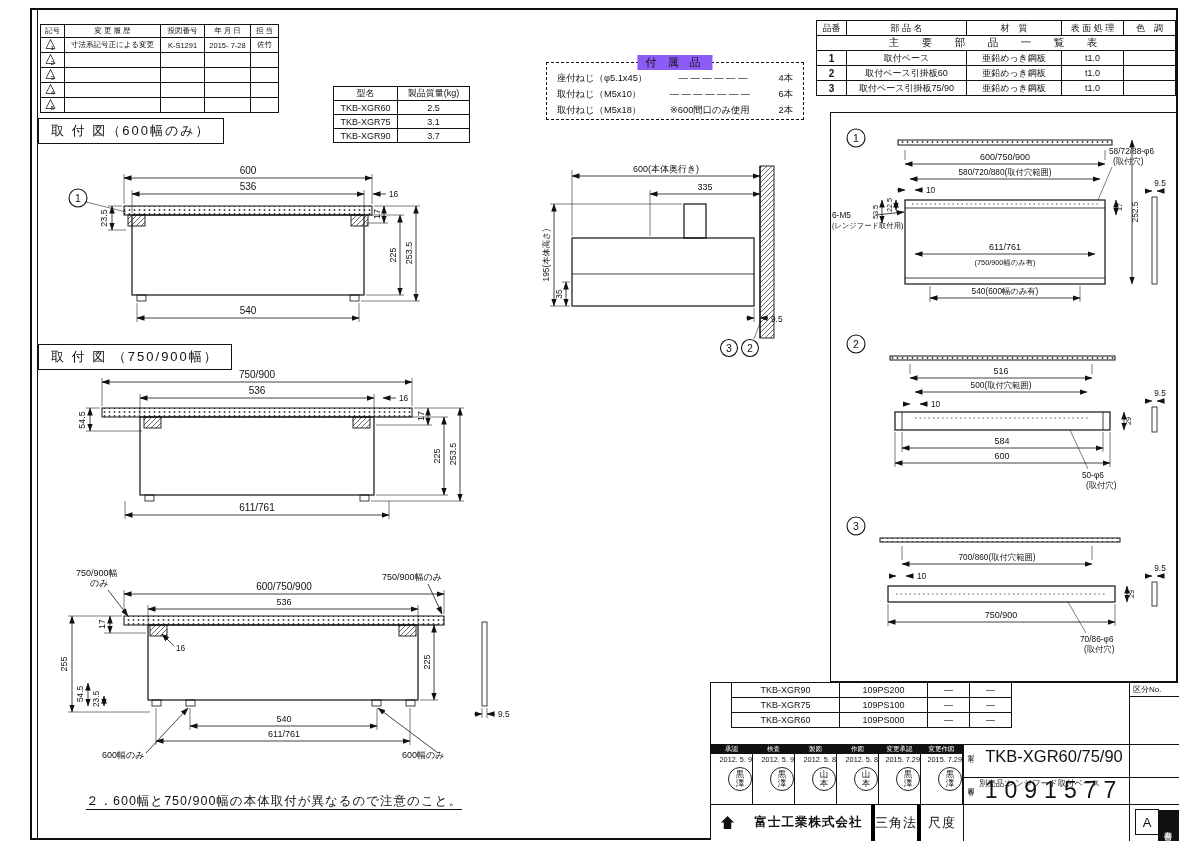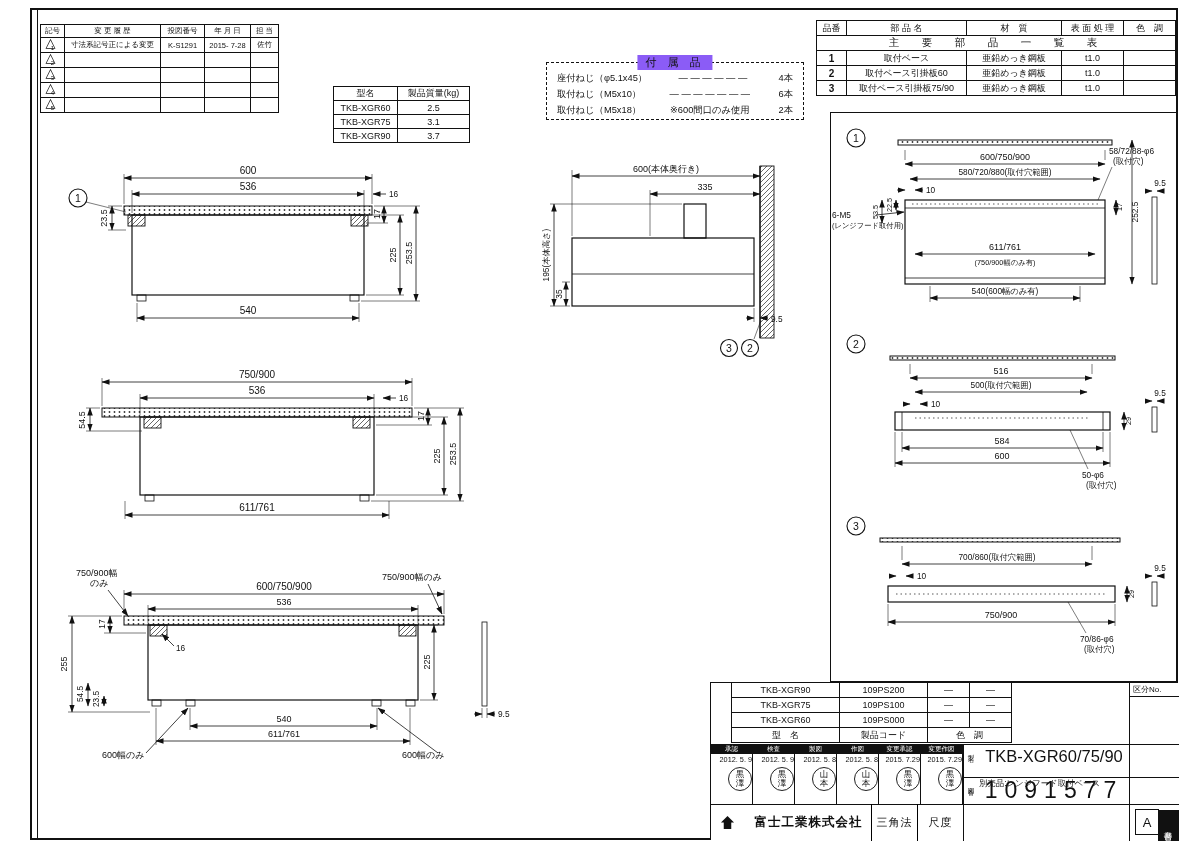--- a/index.html
+++ b/index.html
@@ -43,21 +43,21 @@
 .kubun{position:absolute;left:418px;top:0;width:50px;height:14px;border-left:1.2px solid #111;border-bottom:1.2px solid #111;font-size:8px;padding:1px 3px;text-align:left}
 .kubun2{position:absolute;left:418px;top:14px;width:50px;height:47px;border-left:1.2px solid #111}
 .approvals{position:absolute;left:0;top:61px;width:252px;height:60px;display:flex}
 .appcol{flex:1;border-right:1px solid #111;display:flex;flex-direction:column;align-items:flex-end;overflow:hidden}
 .approle{width:100%;background:#111;color:#fff;font-size:6.5px;line-height:10px;height:10px;text-align:center;white-space:nowrap}
 .appdate{font-size:7.3px;line-height:11px;white-space:nowrap}
 .seal{width:24px;height:24px;border:1.3px solid #222;border-radius:50%;display:flex;flex-direction:column;align-items:center;justify-content:center;margin-top:2px}
 .seal span{font-size:8.5px;line-height:9px}
 .crow{position:absolute;left:0;top:121px;width:252px;height:37px;display:flex;align-items:stretch}
 .company{flex:1;display:flex;align-items:center;justify-content:center;gap:20px;font-size:12.5px;font-weight:700;letter-spacing:1px;white-space:nowrap}
-.proj,.scl{width:46px;border-left:1px solid #000000;display:flex;align-items:center;justify-content:center;font-size:11px;letter-spacing:1px}
+.proj,.scl{width:46px;border-left:4px solid #000000;display:flex;align-items:center;justify-content:center;font-size:13px;letter-spacing:1px}
 .vlab{position:absolute;writing-mode:vertical-rl;font-size:6.5px;letter-spacing:2px}
 .model{position:absolute;left:268px;top:62px;width:150px;height:22px;font-size:16.5px;display:flex;align-items:center;justify-content:center;white-space:nowrap}
 .subtitle{position:absolute;left:268px;top:95px;width:150px;font-size:8.4px;white-space:nowrap}
 .figno{position:absolute;left:268px;top:95px;width:150px;height:25px;font-size:23px;letter-spacing:7px;display:flex;align-items:center;justify-content:center}
 .sheettitle{position:absolute;left:252px;top:121px;width:166px;height:37px;display:flex;align-items:center;justify-content:center;font-size:16px;letter-spacing:7px;white-space:nowrap}
 .psize{position:absolute;left:424px;top:126px;width:24px;height:26px;border:1px solid #111;display:flex;align-items:center;justify-content:center;font-size:13px}
 .corner{position:absolute;left:447px;top:127px;width:21px;height:31px;background:#111;color:#fff;writing-mode:vertical-rl;display:flex;align-items:center;justify-content:center;font-size:8.5px;letter-spacing:1px}
 .logo{display:inline-flex}
 </style>
 </head>
@@ -216,20 +216,22 @@
 <tr>
           <td class="pn">3</td>
           <td>取付ベース引掛板75/90</td>
           <td>亜鉛めっき鋼板</td>
           <td>t1.0</td>
           <td></td>
         </tr>
 </tbody>
     </table>
 
+<div class="sectitle" style="left:38px;top:118px">取 付 図（600幅のみ）</div>
+<div class="sectitle" style="left:38px;top:344px">取 付 図 （750/900幅）</div>
 
 <svg class="dsvg" style="left:52px;top:140px" width="400" height="200" viewBox="0 0 400 200">
 <g>
 <rect class="strip" x="72" y="66" width="248" height="9"></rect>
 <rect class="hat" x="76" y="75" width="17" height="11"></rect>
 <rect class="hat" x="299" y="75" width="17" height="11"></rect>
 <rect class="geo" x="80" y="75" width="232" height="80"></rect>
 <rect class="geot" x="85" y="155" width="9" height="6"></rect>
 <rect class="geot" x="298" y="155" width="9" height="6"></rect>
 </g>
@@ -517,20 +519,21 @@
 <rect class="geot" x="322" y="470" width="5" height="24"></rect>
 <line class="dim" x1="316" y1="464" x2="322" y2="464" marker-end="url(#arr)"></line>
 <line class="dim" x1="333" y1="464" x2="327" y2="464" marker-end="url(#arr)"></line>
 <text class="t8" x="330" y="459" text-anchor="middle">9.5</text>
 <text class="t8" x="250" y="530">70/86-φ6</text>
 <text class="t8" x="254" y="540">(取付穴)</text>
 <line class="ext" x1="256" y1="521" x2="238" y2="490"></line>
 </g>
 </svg>
 
+<div class="note" style="left:86px;top:793px">２．600幅と750/900幅の本体取付が異なるので注意のこと。</div>
 
 <div class="tblock">
 <div class="hline" style="left:0;top:61px;width:468px"></div>
 <div class="hline" style="left:252px;top:94px;width:216px"></div>
 <div class="hline" style="left:0;top:121px;width:468px"></div>
 <div class="vline" style="left:252px;top:61px;height:97px"></div>
 <div class="vline" style="left:418px;top:61px;height:97px"></div>
 
 <table class="dwg" id="codes">
 <colgroup>
@@ -550,25 +553,20 @@
             <td>TKB-XGR75</td>
             <td>109PS100</td>
             <td>—</td>
             <td>—</td>
           </tr>
 <tr>
             <td>TKB-XGR60</td>
             <td>109PS000</td>
             <td>—</td>
             <td>—</td>
-          </tr>
-<tr>
-            <td>型　名</td>
-            <td>製品コード</td>
-            <td colspan="2">色　調</td>
           </tr>
 </tbody>
       </table>
 
 <div class="kubun">区分No.</div>
 <div class="kubun2"></div>
 
 <div class="approvals">
 <div class="appcol">
           <div class="approle">承認</div>

